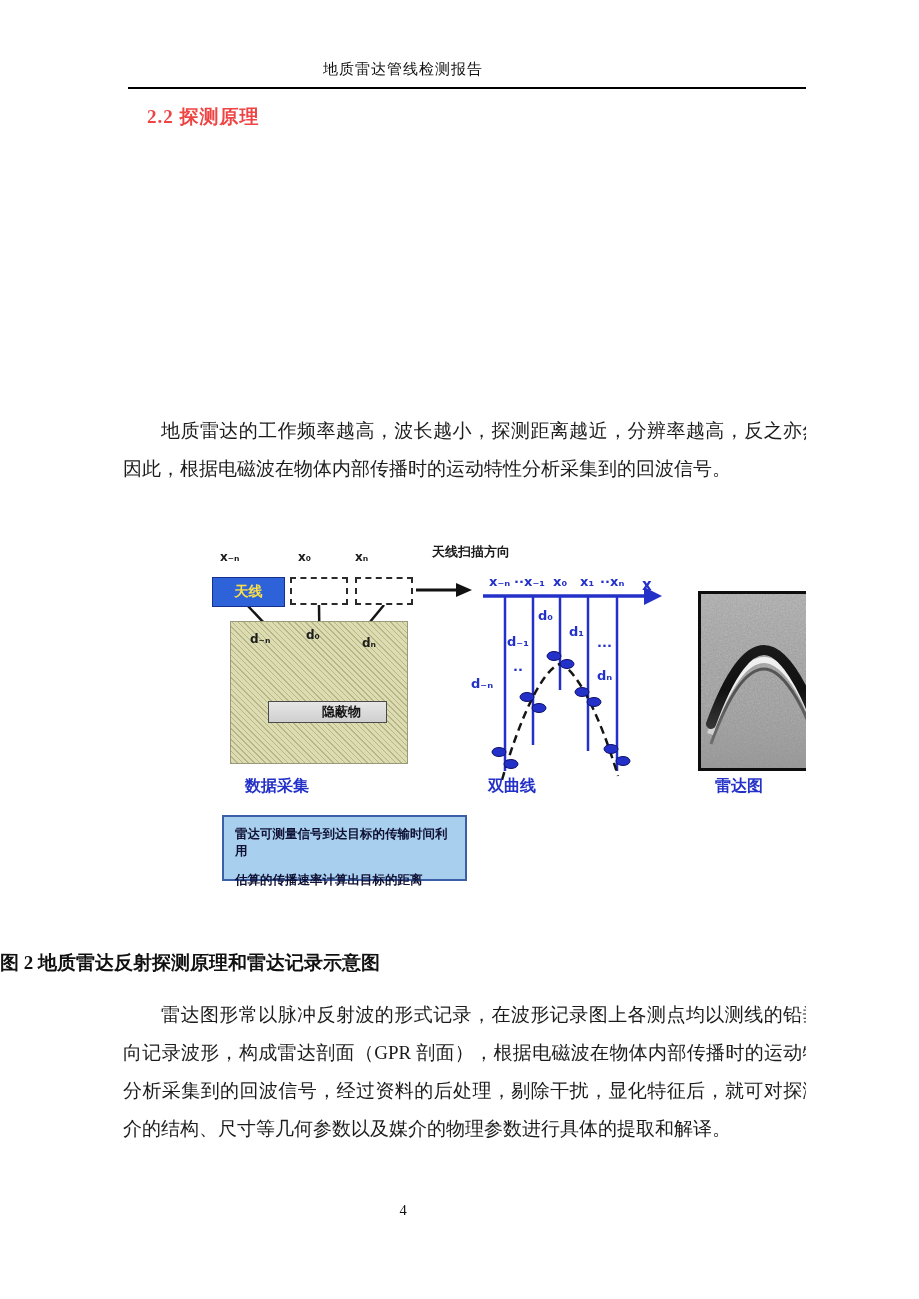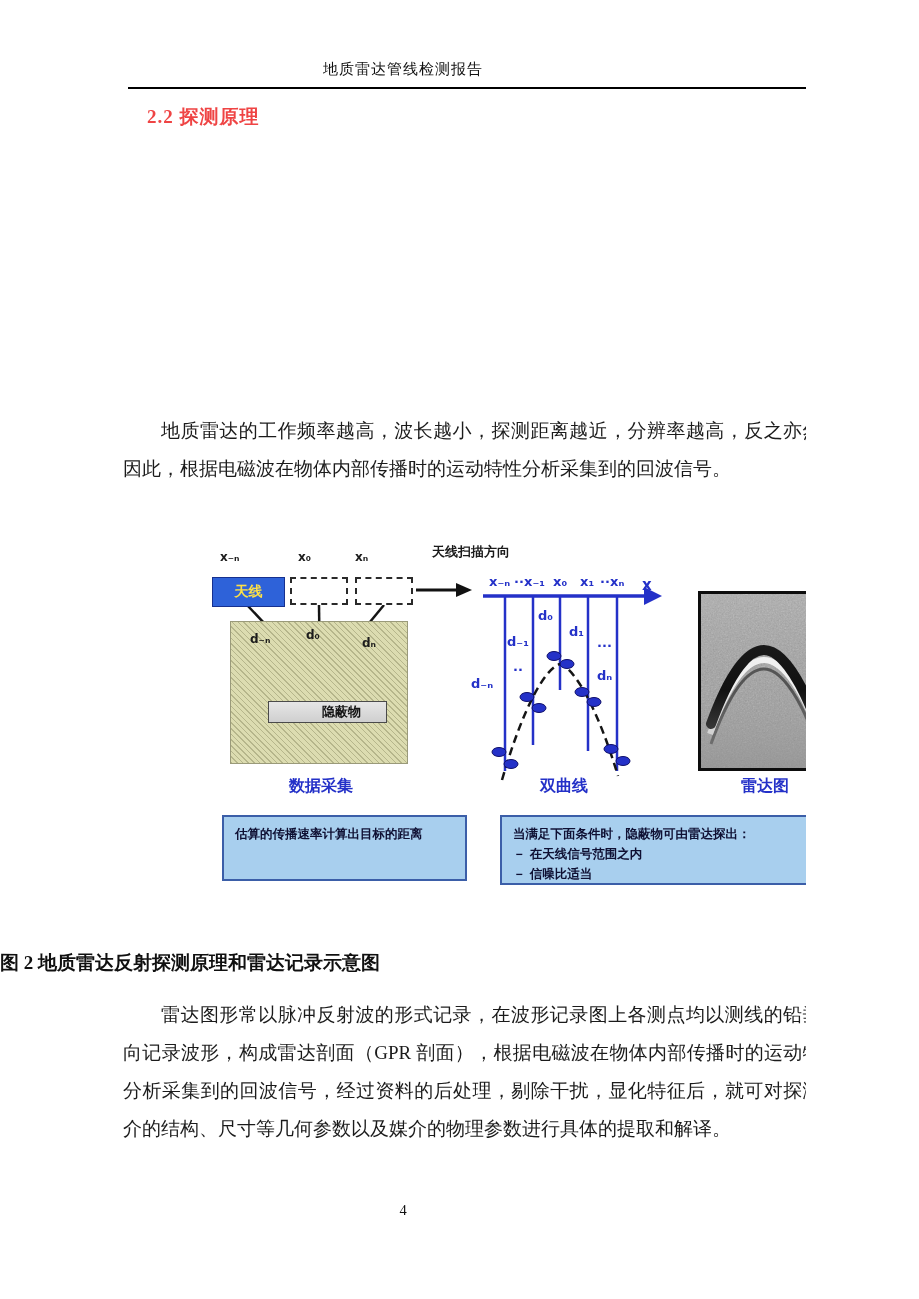--- a/index.html
+++ b/index.html
@@ -56,21 +56,21 @@
   }
   .hidden-box{
     position:absolute;left:118px;top:163px;width:119px;height:22px;
     background:linear-gradient(180deg,#e6e6e6,#cfcfcf);border:1.5px solid #4a4a4a;
     box-sizing:border-box;display:flex;align-items:center;justify-content:center;
     font-size:13px;font-weight:bold;color:#141414;
     font-family:"DejaVu Sans",sans-serif;
     padding-left:28px;
   }
   .panel-caption{
-    position:absolute;top:238px;text-align:center;
+    position:absolute;top:238px;text-align:left;
     font-family:"DejaVu Sans",sans-serif;font-weight:bold;font-size:16px;color:#2431c8;
   }
   .cap-left{left:95px;width:152px;}
   .cap-mid{left:338px;width:152px;}
   .cap-right{left:565px;width:100px;}
   .radar-frame{
     position:absolute;left:548px;top:53px;width:135px;height:180px;
     border:3px solid #0d0d0d;box-sizing:border-box;background:#9b9b9b;
   }
   .note-box{
@@ -199,26 +199,22 @@
         <rect width="129" height="174" fill="#ffffff" filter="url(#noise)" opacity="0.5"></rect>
         <path d="M10,150 C30,94 48,75 63,75 C78,75 96,97 114,144" fill="none" stroke="#3a3a3a" stroke-width="3" opacity="0.8"></path>
         <path d="M9,140 C29,85 47,66 63,66 C79,66 98,88 115,134" fill="none" stroke="#f4f4f4" stroke-width="6"></path>
         <path d="M10,130 C30,75 48,56 63,56 C78,56 96,78 114,124" fill="none" stroke="#0a0a0a" stroke-width="10" stroke-linecap="round"></path>
         <rect width="129" height="174" fill="url(#fade)"></rect>
       </svg>
     </div>
     <div class="panel-caption cap-right">雷达图</div>
 
     <div class="note-box note-left">
+      <div class="nl1">雷达可测量信号到达目标的传输时间利用</div>
       <div>估算的传播速率计算出目标的距离</div>
-    </div>
-    <div class="note-box note-right">
-      <div>当满足下面条件时，隐蔽物可由雷达探出：</div>
-      <div>－ 在天线信号范围之内</div>
-      <div>－ 信噪比适当</div>
     </div>
   </div>
 
   <div class="figure-caption">图 2 地质雷达反射探测原理和雷达记录示意图</div>
 
   <p class="body-para p3">雷达图形常以脉冲反射波的形式记录，在波形记录图上各测点均以测线的铅垂方向记录波形，构成雷达剖面（GPR 剖面），根据电磁波在物体内部传播时的运动特性分析采集到的回波信号，经过资料的后处理，剔除干扰，显化特征后，就可对探测媒介的结构、尺寸等几何参数以及媒介的物理参数进行具体的提取和解译。</p>
 
   <div class="page-number">4</div>
 </div>
 

